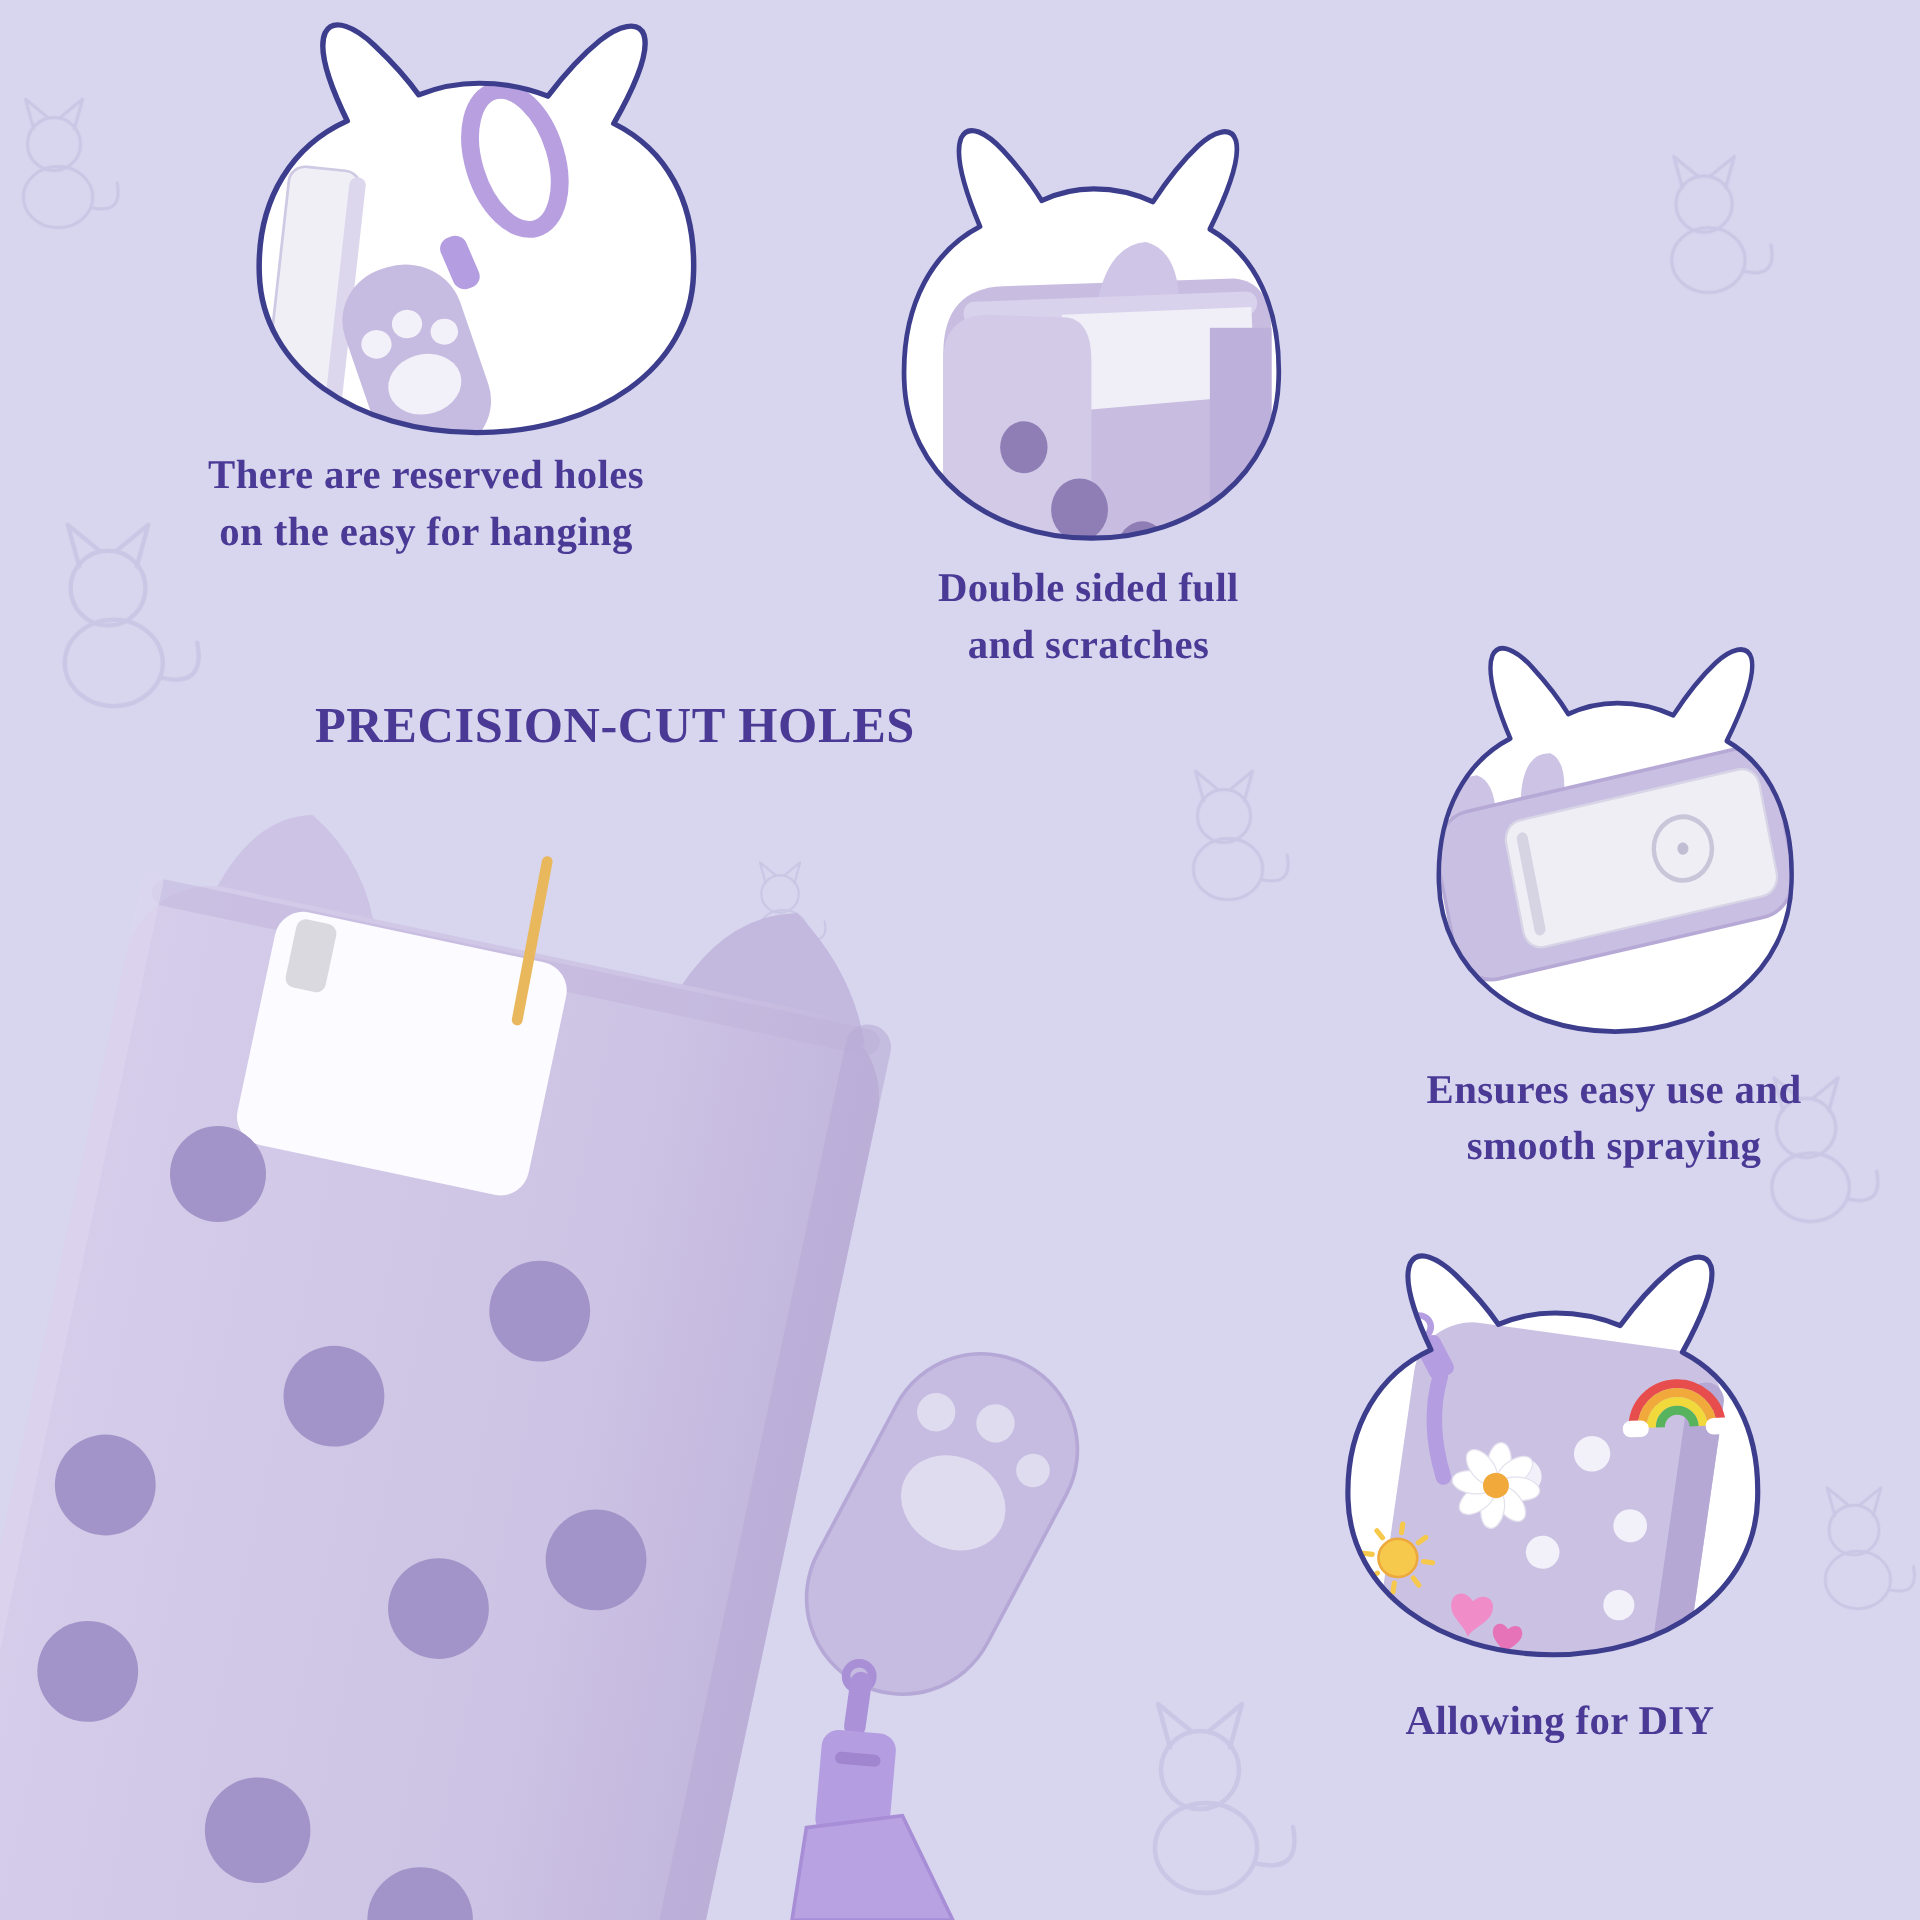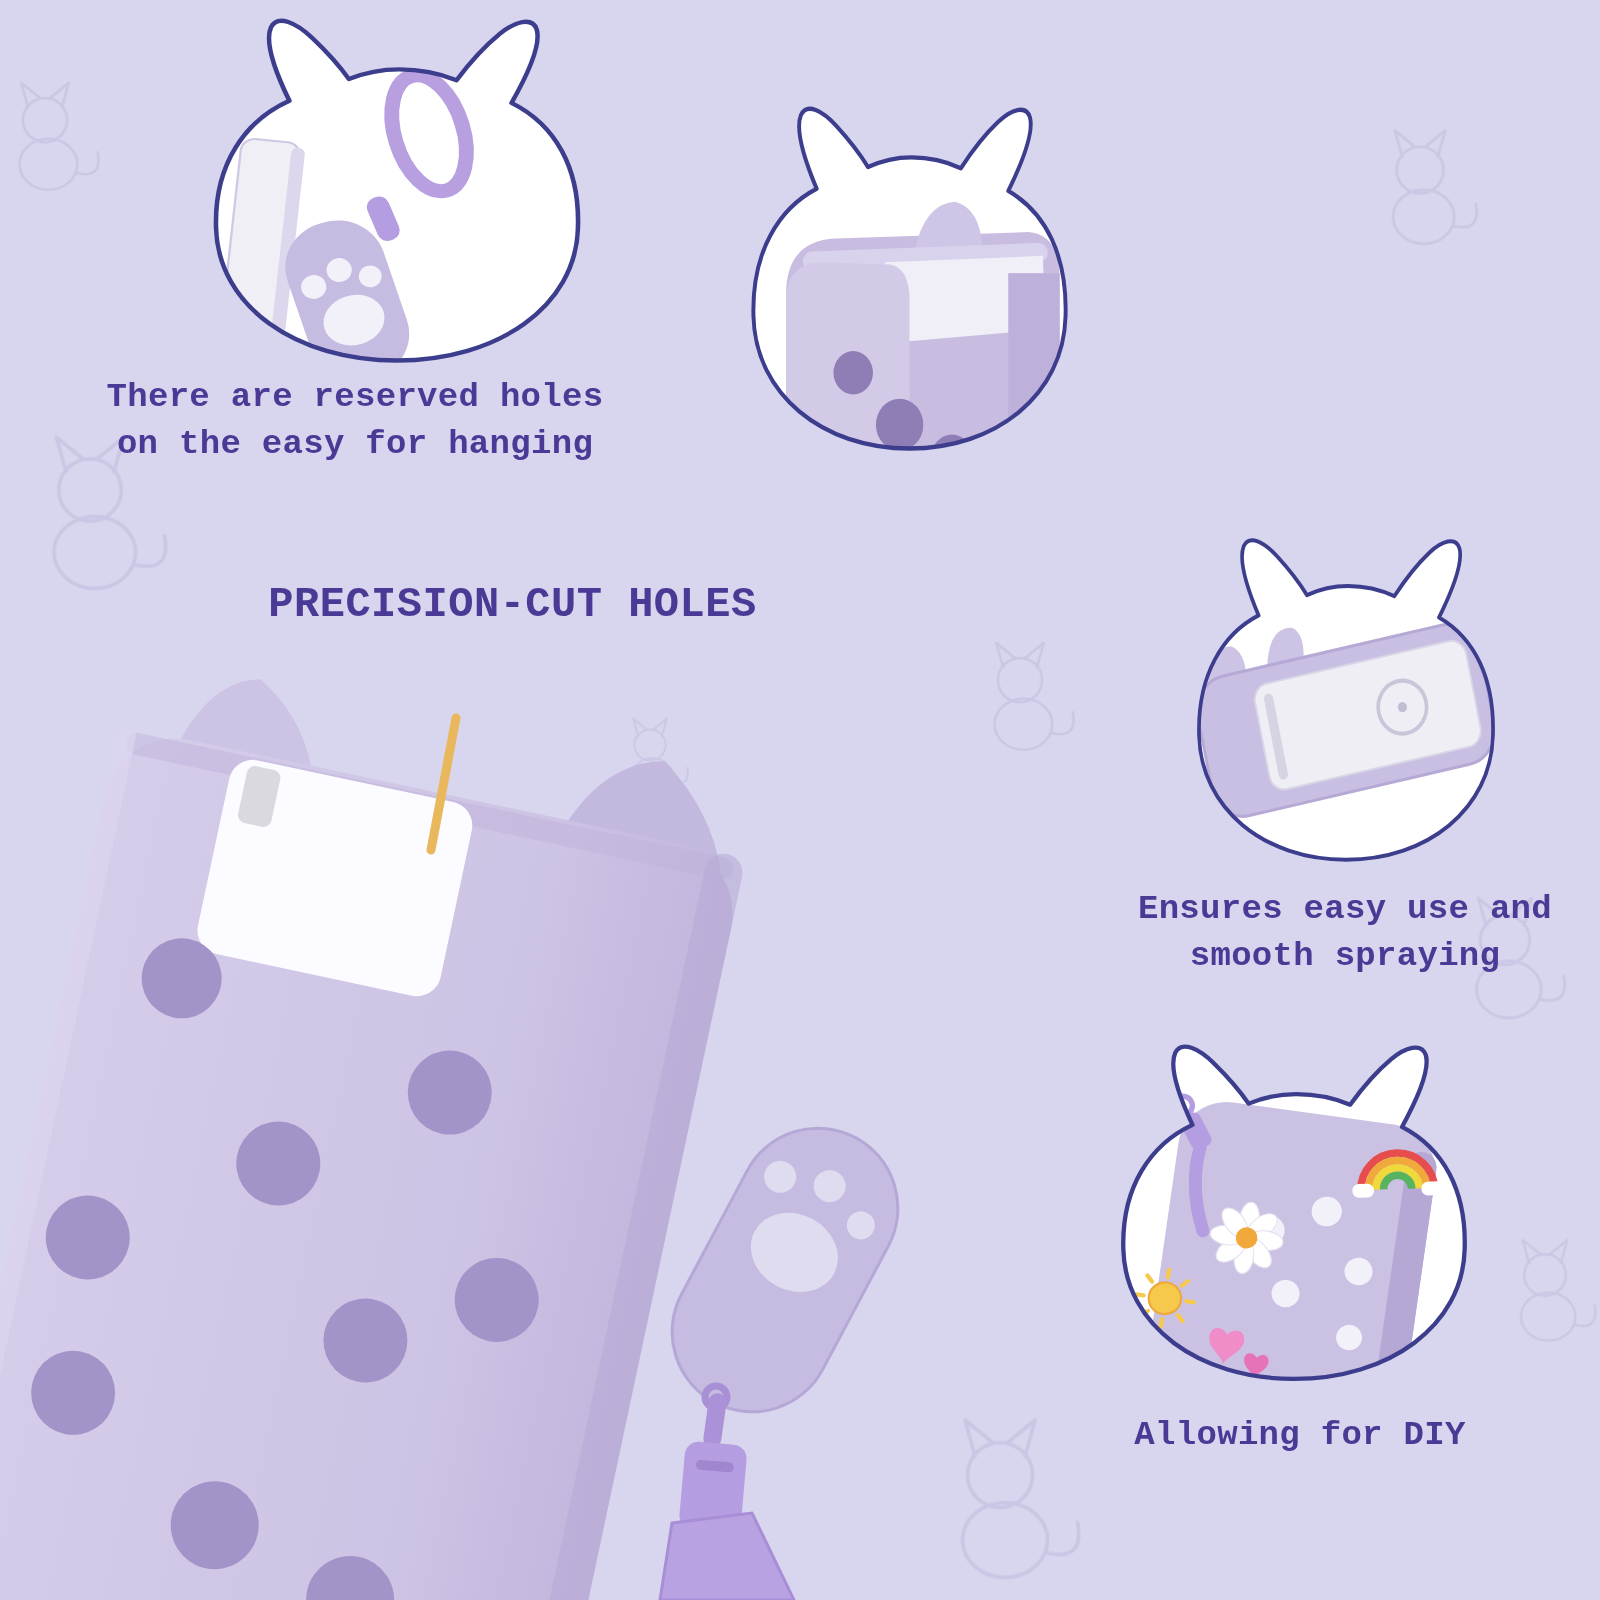--- a/index.html
+++ b/index.html
@@ -3,21 +3,21 @@
 <meta charset="utf-8">
 <style>
   * { box-sizing: border-box; }
   html, body { margin: 0; padding: 0; }
   .canvas {
     position: relative;
     width: 1600px;
     height: 1600px;
     background: var(--bg, #d8d6ee);
     overflow: hidden;
-    font-family: Liberation Mono, monospace;
+    font-family: Liberation Serif, serif;
   }
   .abs { position: absolute; }
   svg { display: block; }
 
   .layer-doodles  { left: 0; top: 0; z-index: 0; }
   .layer-product  { z-index: 1; }
   .layer-cutout   { z-index: 2; }
   .layer-pointer  { left: 0; top: 0; z-index: 3; pointer-events: none; }
 
   .callout {
@@ -270,20 +270,24 @@
 
   <svg class="abs layer-pointer" width="1600" height="1600" viewBox="0 0 1600 1600">
     <line x1="456" y1="718" x2="431" y2="850" class="accent-line" stroke-width="9" stroke-linecap="round"></line>
   </svg>
 
   <div class="callout" style="left:105px; top:374px; width:500px;">
     <div class="line">There are reserved holes</div>
     <div class="line">on the easy for hanging</div>
   </div>
 
+  <div class="callout" style="left:672px; top:468px; width:470px;">
+    <div class="line">Double sided full</div>
+    <div class="line">and scratches</div>
+  </div>
 
   <div class="heading" style="left:235px; top:578px; width:555px;">
     <div class="h-line1">PRECISION-CUT HOLES</div>
   </div>
 
   <div class="callout" style="left:1100px; top:886px; width:490px;">
     <div class="line">Ensures easy use and</div>
     <div class="line">smooth spraying</div>
   </div>
 

